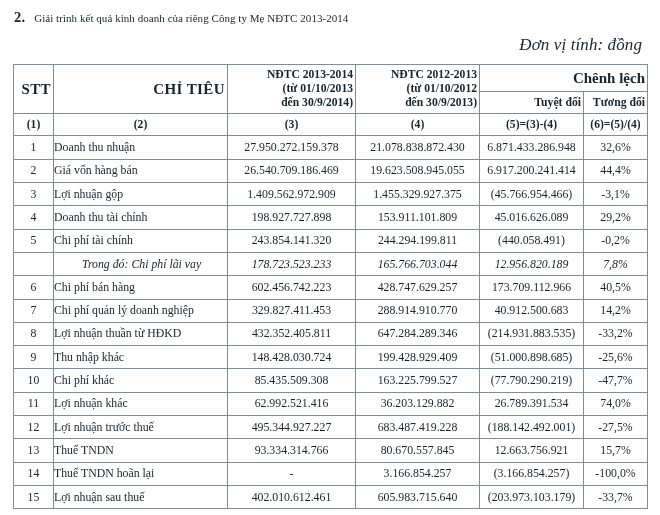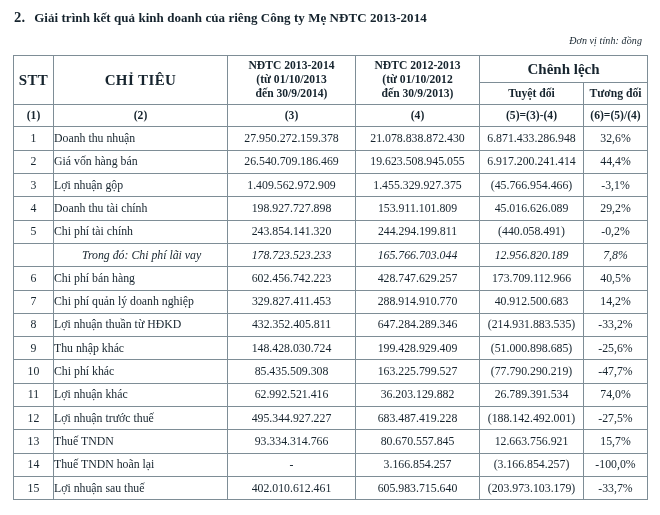--- a/index.html
+++ b/index.html
@@ -29,30 +29,30 @@
     align-items: baseline;
     padding: 9px 0 0 14px;
     gap: 9px;
   }
   .title-num {
     font-size: 14.6px;
     font-weight: bold;
     letter-spacing: 0.1px;
   }
   .title-text {
-    font-size: 13px;
-    font-weight: bold;
+    font-size: 11px;
+    font-weight: normal;
     letter-spacing: 0.05px;
   }
 
   
   .unit-note {
     text-align: right;
     font-style: italic;
-    font-size: 10px;
+    font-size: 17px;
     padding: 9px 18px 0 0;
     letter-spacing: 0.1px;
   }
 
   
   .table-wrap {
     padding: 9px 13px 0 13px;
   }
   table.fin {
     border-collapse: collapse;
@@ -71,21 +71,21 @@
   col.c-stt   { width: 40px; }
   col.c-lbl   { width: 174px; }
   col.c-cur   { width: 128px; }
   col.c-prev  { width: 124px; }
   col.c-abs   { width: 104px; }
   col.c-rel   { width: 64px; }
 
   
   table.fin th {
     font-weight: bold;
-    text-align: center;
+    text-align: right;
     line-height: 1.22;
     padding: 3px 2px;
   }
   th.h-stt, th.h-lbl {
     font-size: 15px;
     letter-spacing: 0.4px;
   }
   th.h-period {
     font-size: 11.6px;
     padding: 4px 3px;

